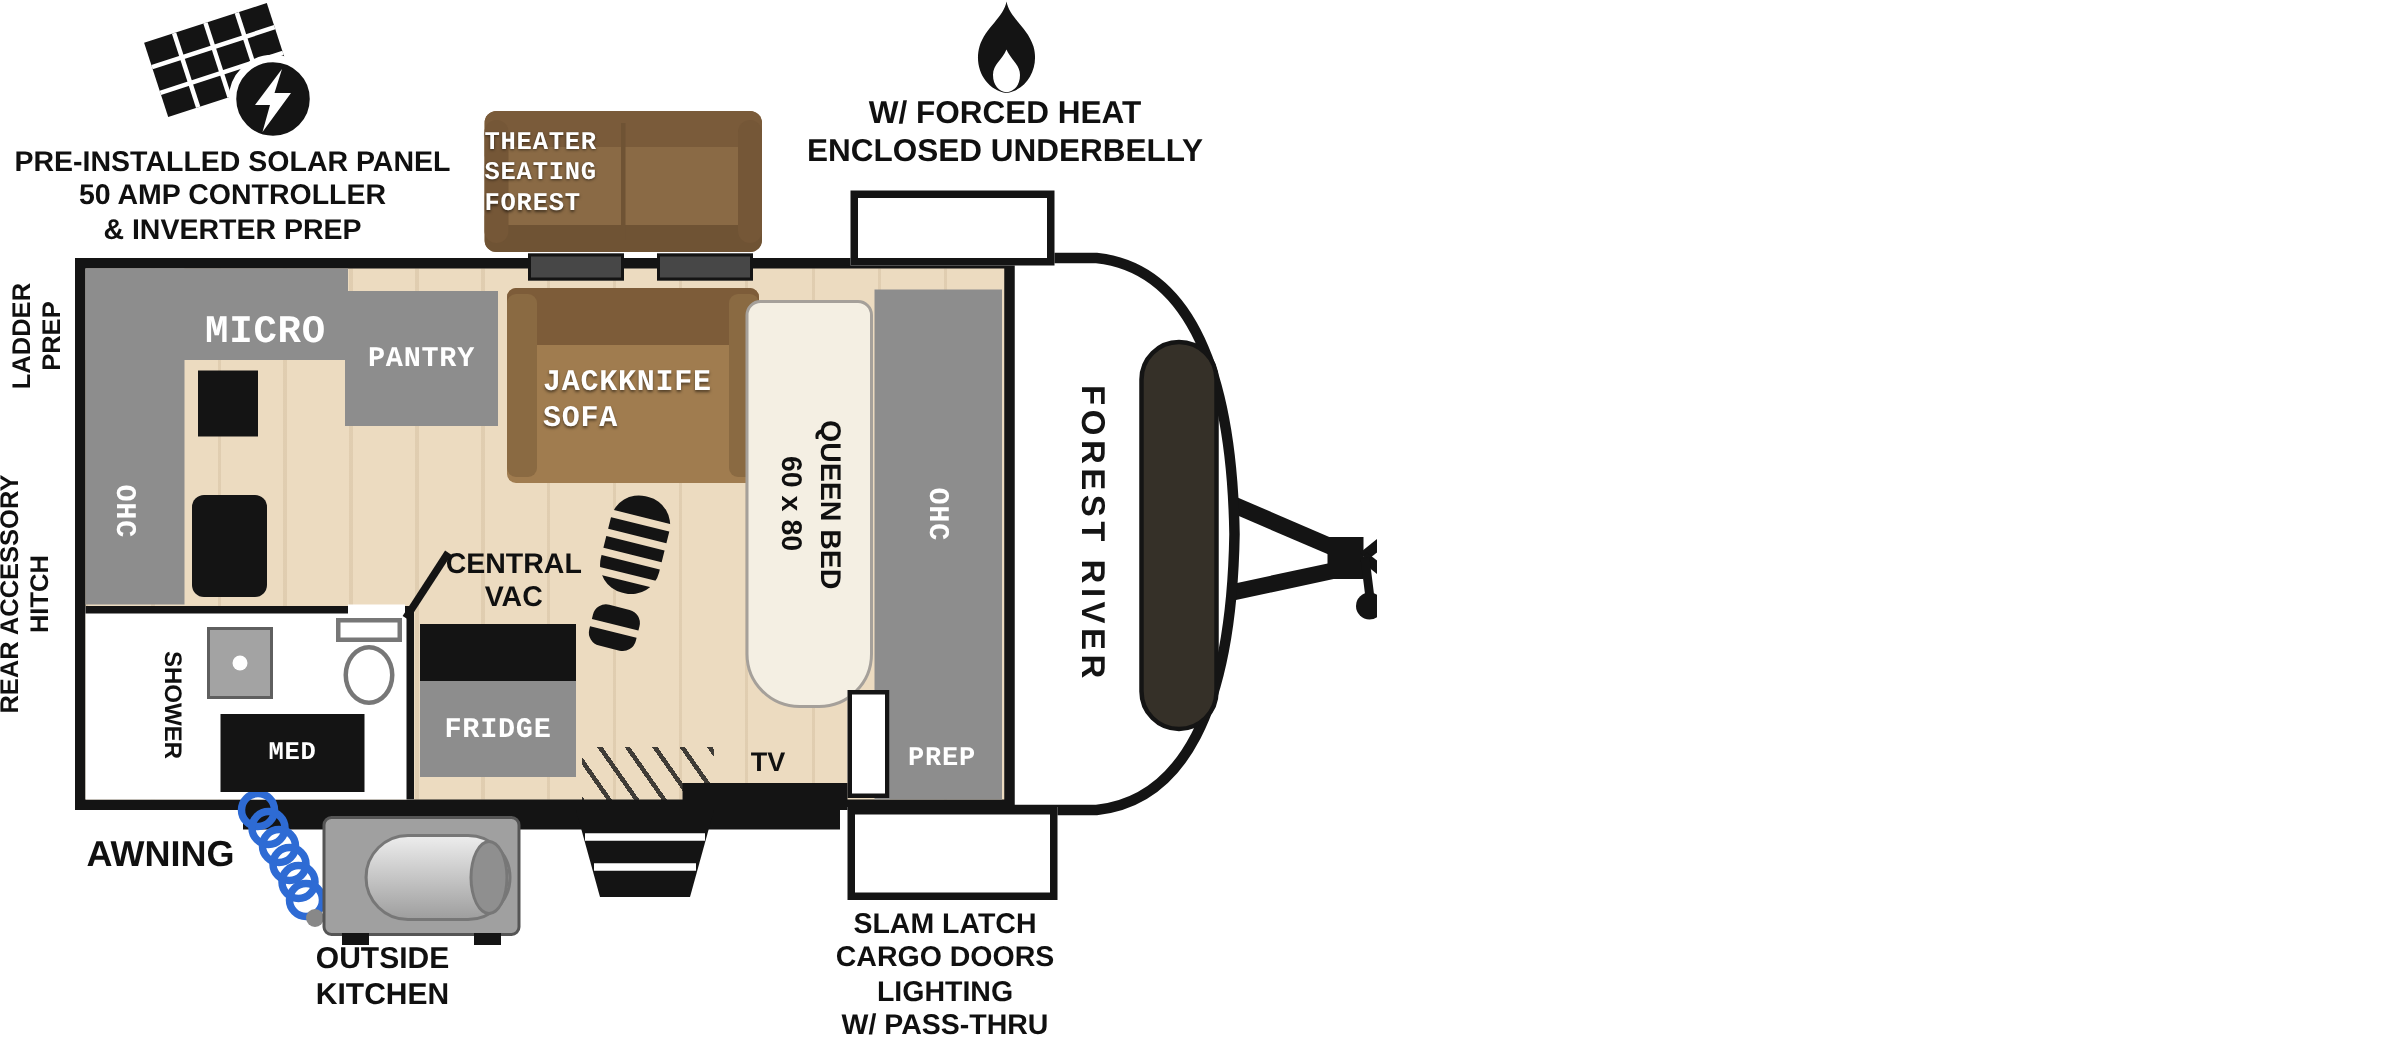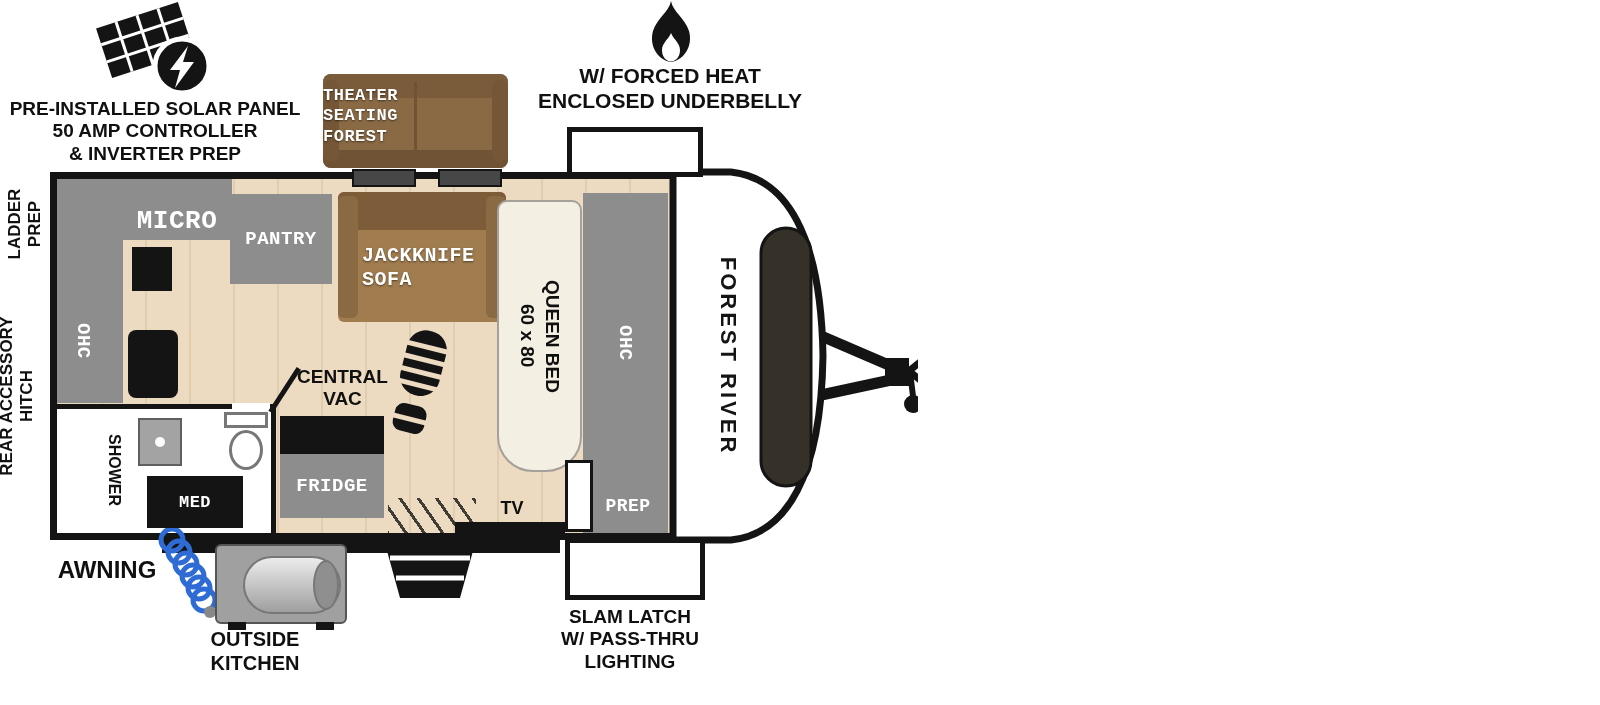--- a/index.html
+++ b/index.html
@@ -186,17 +186,18 @@
   <div class="abs callout" style="left:185px;top:628px;width:140px;font-size:20px;">OUTSIDE KITCHEN</div>
 
   <svg class="abs" style="left:380px;top:540px;" width="100" height="64" viewBox="0 0 100 64">
     <polygon points="4,0 96,0 80,58 20,58" fill="#141414"></polygon>
     <line x1="10" y1="18" x2="90" y2="18" stroke="#fff" stroke-width="5"></line>
     <line x1="16" y1="38" x2="84" y2="38" stroke="#fff" stroke-width="5"></line>
   </svg>
 
   <div class="abs callout" style="left:520px;top:606px;width:220px;font-size:19px;">
     <span class="ln">SLAM LATCH</span>
+    <span class="ln">CARGO DOORS</span>
+    <span class="ln">LIGHTING</span>
     <span class="ln">W/ PASS-THRU</span>
-    <span class="ln">LIGHTING</span>
   </div>
 
 </div>
 
 </body></html>

